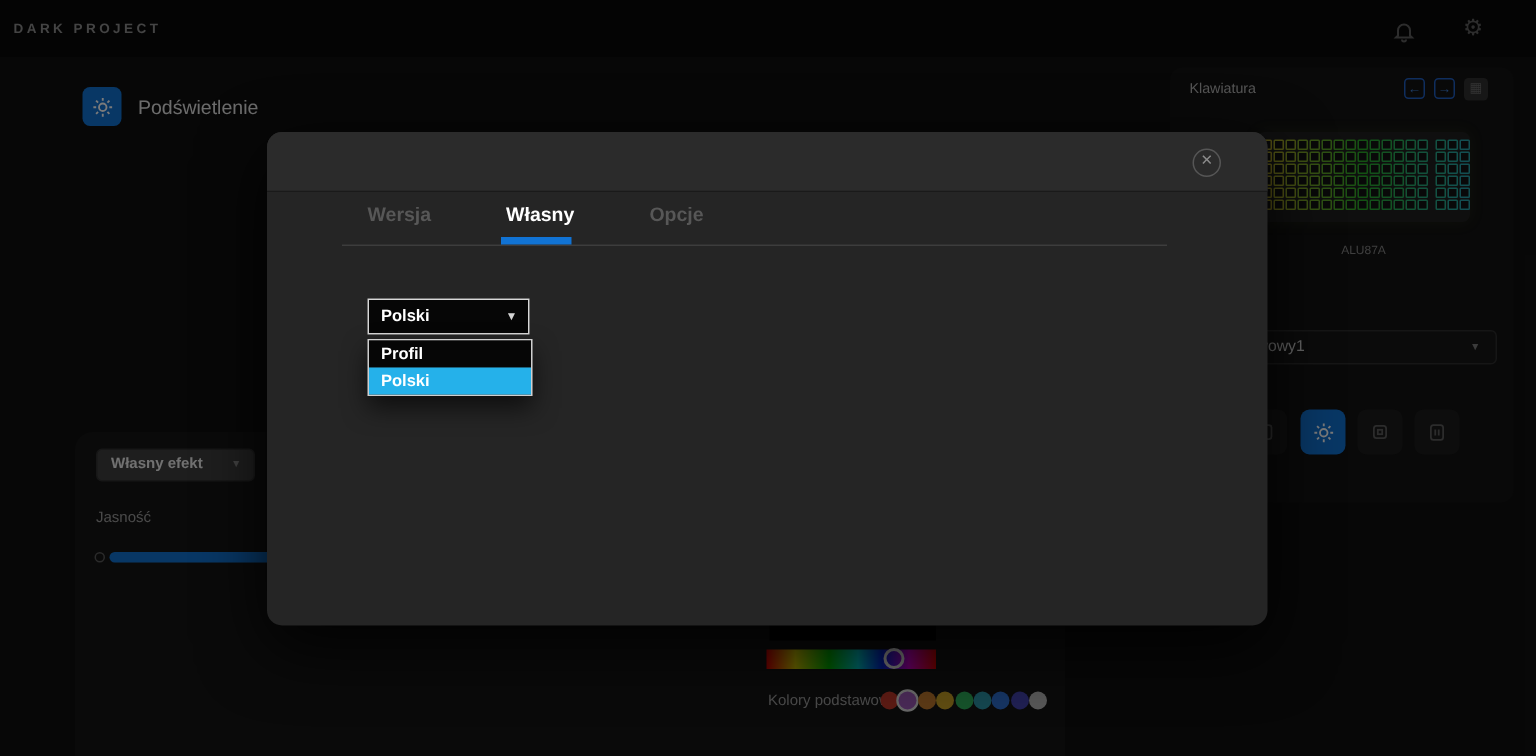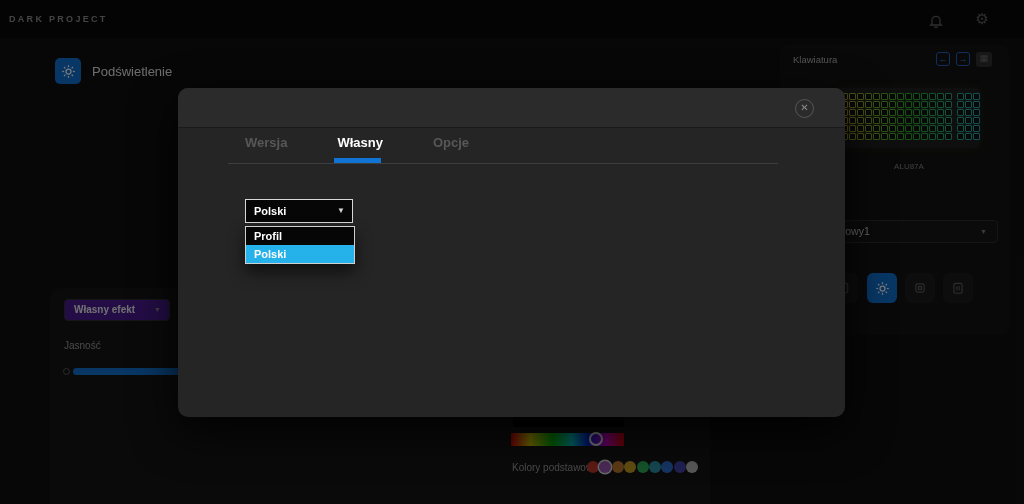--- a/index.html
+++ b/index.html
@@ -39,21 +39,21 @@
                     border:1px solid #2e2e2e; border-radius:4px; color:#d2d2d2; font-size:10.5px;
                     line-height:21px; padding-left:11px; }
   .profile-select .arrow { position:absolute; right:10px; top:0; font-size:7px; color:#7c7c7c; line-height:21px; }
   .act-btn { position:absolute; top:228px; width:30px; height:30px; border-radius:6px; background:#1d1d1d;
              color:#5d5d5d; display:flex; align-items:center; justify-content:center; }
   .act-1 { left:48px; } .act-2 { left:87px; background:#1173d4; color:#fff; }
   .act-3 { left:125px; } .act-4 { left:163px; }
   
   .light-panel { position:absolute; left:50px; top:288px; width:660px; height:216px; background:#161616;
                  border-radius:12px 12px 0 0; }
-  .effect-select { position:absolute; left:14px; top:11px; width:106px; height:22px; background:#4c1d95;
+  .effect-select { position:absolute; left:14px; top:11px; width:106px; height:22px; background:#404040;
                    border:1px solid #303030; border-radius:4px; color:#ececec; font-size:10px; font-weight:700;
                    line-height:20px; padding-left:9px; }
   .effect-select .arrow { position:absolute; right:8px; top:0; font-size:7px; color:#8a8a8a; line-height:20px; font-weight:400; }
   .brightness-label { position:absolute; left:14px; top:52px; font-size:10px; color:#9c9c9c; }
   .slider-dot { position:absolute; left:13px; top:80px; width:7px; height:7px; border:1px solid #5a5a5a; border-radius:50%; }
   .slider-track { position:absolute; left:23px; top:80px; width:340px; height:7px; border-radius:4px; background:#222; }
   .slider-fill { width:78%; height:7px; border-radius:4px; background:#1173d4; }
   .color-swatch { position:absolute; left:463px; top:117px; width:111px; height:22px; background:#000; }
   .hue-bar { position:absolute; left:461px; top:145px; width:113px; height:13px;
              background:linear-gradient(90deg,#d40000 0%,#d4c800 17%,#00b400 37%,#00c8c8 54%,#0028d4 68%,#c800c8 84%,#d40000 100%); }

